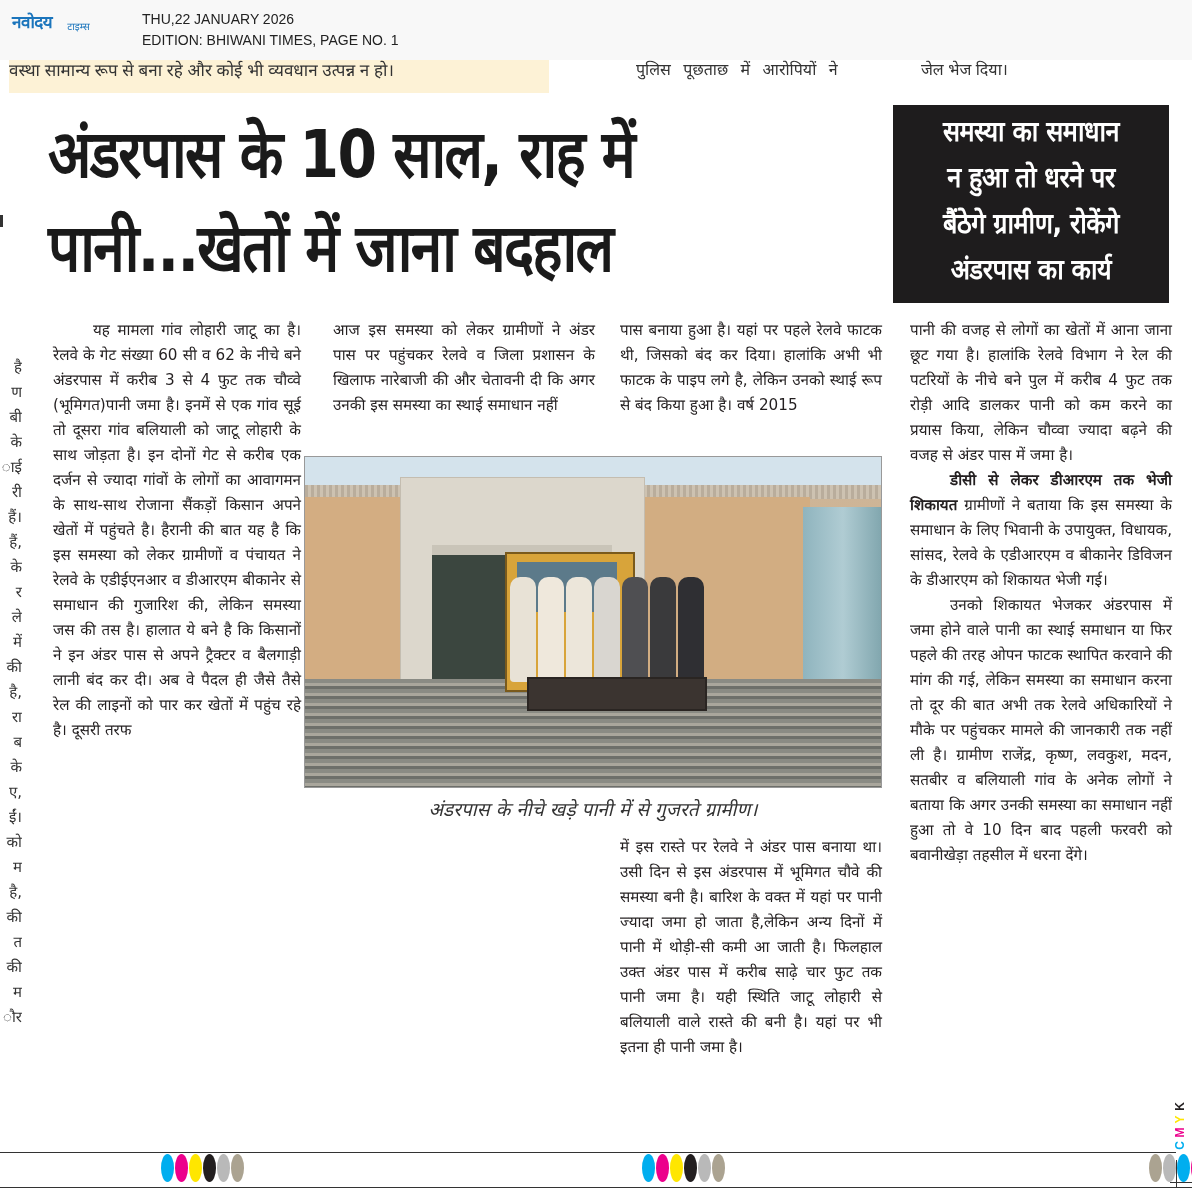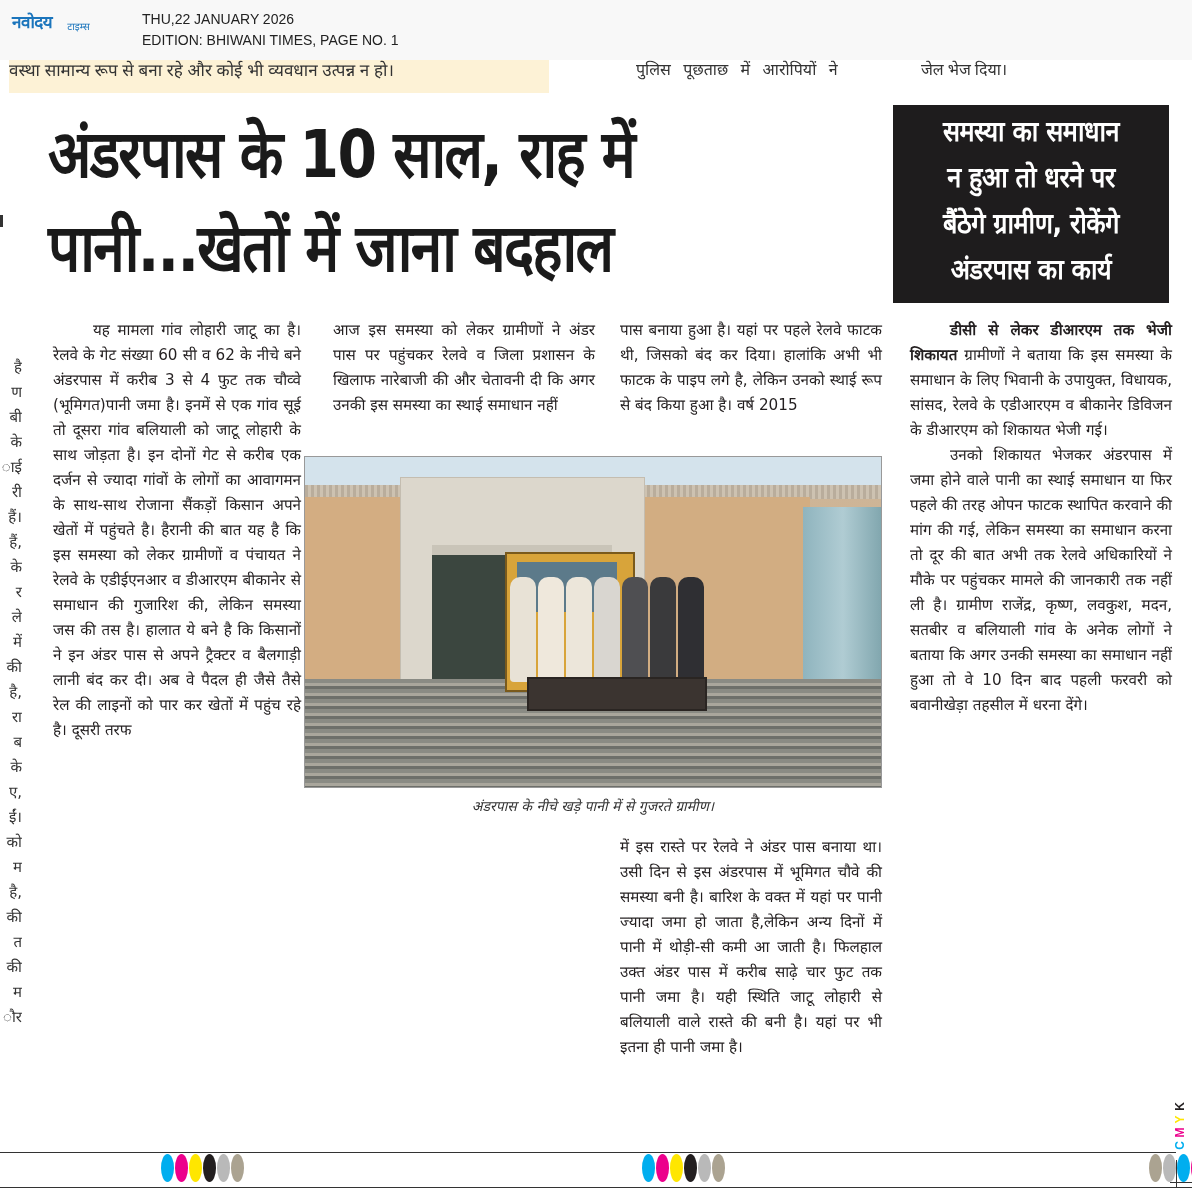--- a/index.html
+++ b/index.html
@@ -11,21 +11,21 @@
   .logo { position: absolute; left: 12px; top: 10px; display: flex; align-items: flex-end; }
   .logo-main { font-family: "DejaVu Sans", sans-serif; font-weight: bold; font-size: 17px; color: #1b75bc; letter-spacing: -0.5px; }
   .logo-sub { font-family: Liberation Mono, monospace; font-size: 10px; color: #1b75bc; margin-left: 15px; }
   .edition { position: absolute; left: 142px; top: 9px; font-family: "Liberation Sans", sans-serif; font-size: 14px; line-height: 21px; color: #222; font-weight: normal; }
 
   
   .prev-strip { position: absolute; top: 60px; left: 0; width: 540px; height: 33px; background: #fdf2d6; overflow: hidden; margin-left: 9px; }
   .prev-strip span { position: absolute; left: 0; top: -2px; font-family: "Liberation Sans", sans-serif; font-size: 17px; color: #333; white-space: nowrap; }
   .prev-right { position: absolute; top: 58px; left: 606px; width: 676px; height: 30px; overflow: hidden; }
   .prev-right .a { position: absolute; left: 30px; top: 0; font-size: 16px; color: #333; word-spacing: 8px; white-space: nowrap; font-family: "Liberation Sans", sans-serif; }
-  .prev-right .b { position: absolute; left: 315px; top: 0; font-size: 16px; color: #333; white-space: nowrap; font-family: Liberation Serif, serif; }
+  .prev-right .b { position: absolute; left: 315px; top: 0; font-size: 16px; color: #333; white-space: nowrap; font-family: Liberation Sans, sans-serif; }
 
   
   .headline { position: absolute; left: 48px; top: 108px; width: 830px; font-family: "DejaVu Sans", sans-serif; font-weight: bold; font-size: 66px; line-height: 94px; color: #1a1a1a; letter-spacing: -2px; transform: scaleX(0.86); transform-origin: left top; white-space: nowrap; }
   .headline div { width: 970px; }
 
   
   .kicker { position: absolute; left: 893px; top: 105px; width: 276px; height: 198px; background: #1e1c1d; color: #ffffff; font-family: "DejaVu Sans", sans-serif; font-weight: bold; font-size: 28px; line-height: 46px; text-align: center; padding-top: 4px; letter-spacing: -0.5px; }
   .kicker span { display: block; white-space: nowrap; transform: scaleX(0.9); }
 
   
@@ -53,21 +53,21 @@
   .earth-r { position: absolute; left: 335px; top: 40px; width: 170px; height: 190px; background: #d2ad82; }
   .portal { position: absolute; left: 95px; top: 20px; width: 245px; height: 215px; background: #dcd7cc; border: 1px solid #c4bdb0; }
   .tunnel { position: absolute; left: 127px; top: 88px; width: 180px; height: 140px; background: #3b463f; border-top: 10px solid #c9c4b8; }
   .wall-r { position: absolute; left: 498px; top: 50px; width: 80px; height: 200px; background: linear-gradient(90deg, #8fb4be, #b0ccd3, #7fa5ad); }
   .water { position: absolute; left: 0; top: 222px; width: 100%; height: 110px; background: repeating-linear-gradient(180deg, #8a8b84 0 4px, #a9a69c 4px 7px, #6d6f6a 7px 10px); }
   .loader { position: absolute; left: 200px; top: 95px; width: 130px; height: 140px; background: #d8a43a; border: 2px solid #7a5a1c; }
   .loader-glass { position: absolute; left: 212px; top: 105px; width: 100px; height: 50px; background: #5c7a8a; }
   .person { position: absolute; top: 120px; width: 26px; height: 105px; border-radius: 10px 10px 4px 4px; }
   .bucket { position: absolute; left: 222px; top: 220px; width: 180px; height: 34px; background: #3b3430; border: 2px solid #2a2522; }
 
-  .caption { position: absolute; left: 304px; top: 796px; width: 578px; text-align: center; font-family: "DejaVu Sans", sans-serif; font-style: italic; font-size: 14px; color: #333; }
+  .caption { position: absolute; left: 304px; top: 796px; width: 578px; text-align: center; font-family: "DejaVu Sans", sans-serif; font-style: italic; font-size: 19px; color: #333; }
 
   
   .reg-line { position: absolute; left: 0; top: 1152px; width: 1176px; height: 1px; background: #333; }
   .reg-line2 { position: absolute; left: 0; top: 1187px; width: 1192px; height: 1px; background: #333; }
   .dots { position: absolute; top: 1154px; display: flex; gap: 1px; }
   .dot { width: 13px; height: 28px; border-radius: 50%; }
   .cmyk { position: absolute; left: 1173px; top: 1100px; width: 16px; height: 60px; font-family: "Liberation Sans", sans-serif; font-weight: bold; font-size: 12px; }
   .cmyk span { display: block; transform: rotate(-90deg); width: 14px; height: 13px; line-height: 13px; text-align: center; }
   .crosshair-v { position: absolute; left: 1176px; top: 1160px; width: 1px; height: 28px; background: #333; }
   .crosshair-h { position: absolute; left: 1170px; top: 1182px; width: 22px; height: 1px; background: #333; }
@@ -172,20 +172,21 @@
 <div class="caption">अंडरपास के नीचे खड़े पानी में से गुजरते ग्रामीण।</div>
 
 <div class="col col2b">
 </div>
 
 <div class="col col3b">
   <p>में इस रास्ते पर रेलवे ने अंडर पास बनाया था। उसी दिन से इस अंडरपास में भूमिगत चौवे की समस्या बनी है। बारिश के वक्त में यहां पर पानी ज्यादा जमा हो जाता है,लेकिन अन्य दिनों में पानी में थोड़ी-सी कमी आ जाती है। फिलहाल उक्त अंडर पास में करीब साढ़े चार फुट तक पानी जमा है। यही स्थिति जाटू लोहारी से बलियाली वाले रास्ते की बनी है। यहां पर भी इतना ही पानी जमा है।</p>
 </div>
 
 <div class="col col4">
+  <p>पानी की वजह से लोगों का खेतों में आना जाना छूट गया है। हालांकि रेलवे विभाग ने रेल की पटरियों के नीचे बने पुल में करीब 4 फुट तक रोड़ी आदि डालकर पानी को कम करने का प्रयास किया, लेकिन चौव्वा ज्यादा बढ़ने की वजह से अंडर पास में जमा है।</p>
   <p class="ind"><b>डीसी से लेकर डीआरएम तक भेजी शिकायत</b> <span>ग्रामीणों ने बताया कि इस समस्या के समाधान के लिए भिवानी के उपायुक्त, विधायक, सांसद, रेलवे के एडीआरएम व बीकानेर डिविजन के डीआरएम को शिकायत भेजी गई।</span></p>
   <p class="ind">उनको शिकायत भेजकर अंडरपास में जमा होने वाले पानी का स्थाई समाधान या फिर पहले की तरह ओपन फाटक स्थापित करवाने की मांग की गई, लेकिन समस्या का समाधान करना तो दूर की बात अभी तक रेलवे अधिकारियों ने मौके पर पहुंचकर मामले की जानकारी तक नहीं ली है। ग्रामीण राजेंद्र, कृष्ण, लवकुश, मदन, सतबीर व बलियाली गांव के अनेक लोगों ने बताया कि अगर उनकी समस्या का समाधान नहीं हुआ तो वे 10 दिन बाद पहली फरवरी को बवानीखेड़ा तहसील में धरना देंगे।</p>
 </div>
 
 <div class="reg-line"></div>
 <div class="reg-line2"></div>
 <div id="dotgroups">
     <div class="dots" style="left: 161px;">
       <span class="dot" style="background: rgb(0, 174, 239);"></span>
       <span class="dot" style="background: rgb(236, 0, 140);"></span>

